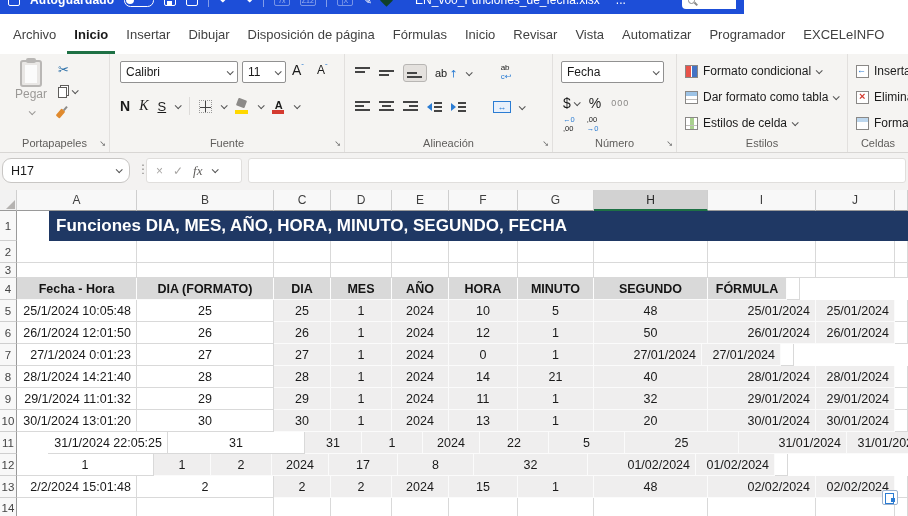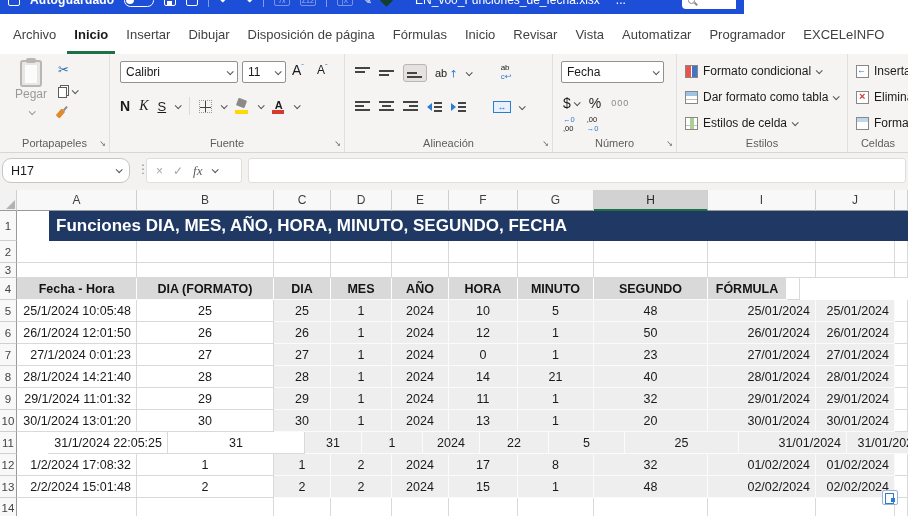--- a/index.html
+++ b/index.html
@@ -502,21 +502,20 @@
       </div>
       <div class="srow" style="height: 22px;">
         <div class="scell rh" style="width: 17px; height: 22px;">7</div>
         <div class="scell cell al-r" style="width: 120px; height: 22px;">27/1/2024 0:01:23</div>
         <div class="scell cell al-c" style="width: 137px; height: 22px;">27</div>
         <div class="scell cell band al-c" style="width: 57px; height: 22px;">27</div>
         <div class="scell cell band al-c" style="width: 61px; height: 22px;">1</div>
         <div class="scell cell band al-c" style="width: 57px; height: 22px;">2024</div>
         <div class="scell cell band al-c" style="width: 69px; height: 22px;">0</div>
         <div class="scell cell band al-c" style="width: 76px; height: 22px;">1</div>
-        <div class="scell cell band al-c" style="width: 114px; height: 22px;">23</div>
         <div class="scell cell band al-r" style="width: 108px; height: 22px;">27/01/2024</div>
         <div class="scell cell band al-r" style="width: 79px; height: 22px;">27/01/2024</div>
         <div class="scell cell" style="width: 13px; height: 22px;"></div>
       </div>
       <div class="srow" style="height: 22px;">
         <div class="scell rh" style="width: 17px; height: 22px;">8</div>
         <div class="scell cell al-r" style="width: 120px; height: 22px;">28/1/2024 14:21:40</div>
         <div class="scell cell al-c" style="width: 137px; height: 22px;">28</div>
         <div class="scell cell band al-c" style="width: 57px; height: 22px;">28</div>
         <div class="scell cell band al-c" style="width: 61px; height: 22px;">1</div>
@@ -565,21 +564,20 @@
         <div class="scell cell band al-c" style="width: 57px; height: 22px;">2024</div>
         <div class="scell cell band al-c" style="width: 69px; height: 22px;">22</div>
         <div class="scell cell band al-c" style="width: 76px; height: 22px;">5</div>
         <div class="scell cell band al-c" style="width: 114px; height: 22px;">25</div>
         <div class="scell cell band al-r" style="width: 108px; height: 22px;">31/01/2024</div>
         <div class="scell cell band al-r" style="width: 79px; height: 22px;">31/01/2024</div>
         <div class="scell cell" style="width: 13px; height: 22px;"></div>
       </div>
       <div class="srow" style="height: 22px;">
         <div class="scell rh" style="width: 17px; height: 22px;">12</div>
-        <div class="scell cell al-r" style="width: 120px; height: 22px;">1/2/2024 17:08:32</div>
         <div class="scell cell al-c" style="width: 137px; height: 22px;">1</div>
         <div class="scell cell band al-c" style="width: 57px; height: 22px;">1</div>
         <div class="scell cell band al-c" style="width: 61px; height: 22px;">2</div>
         <div class="scell cell band al-c" style="width: 57px; height: 22px;">2024</div>
         <div class="scell cell band al-c" style="width: 69px; height: 22px;">17</div>
         <div class="scell cell band al-c" style="width: 76px; height: 22px;">8</div>
         <div class="scell cell band al-c" style="width: 114px; height: 22px;">32</div>
         <div class="scell cell band al-r" style="width: 108px; height: 22px;">01/02/2024</div>
         <div class="scell cell band al-r" style="width: 79px; height: 22px;">01/02/2024</div>
         <div class="scell cell" style="width: 13px; height: 22px;"></div>

